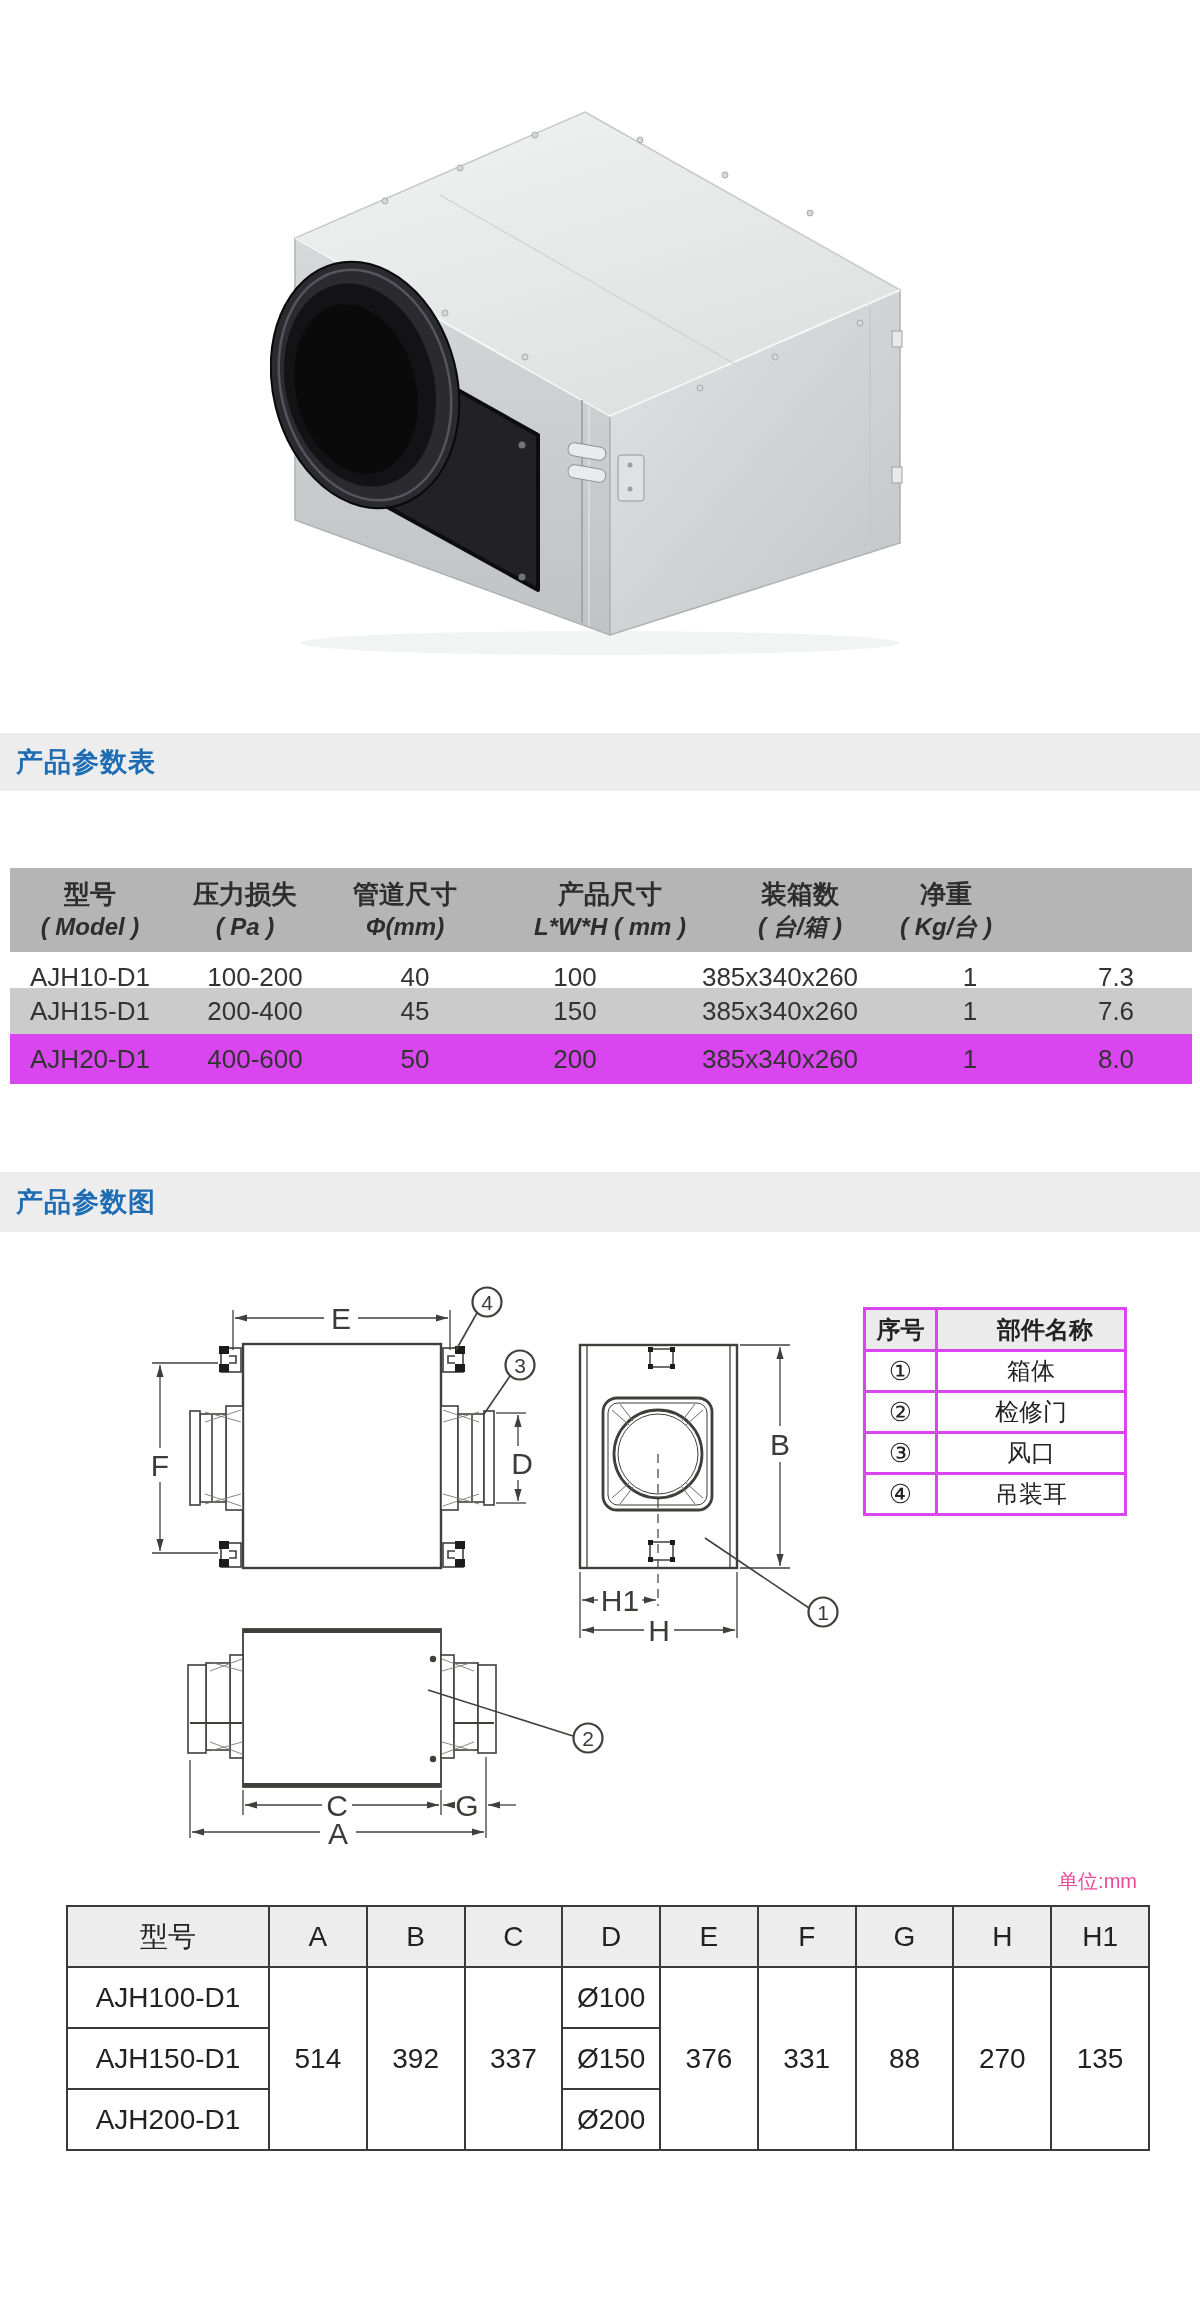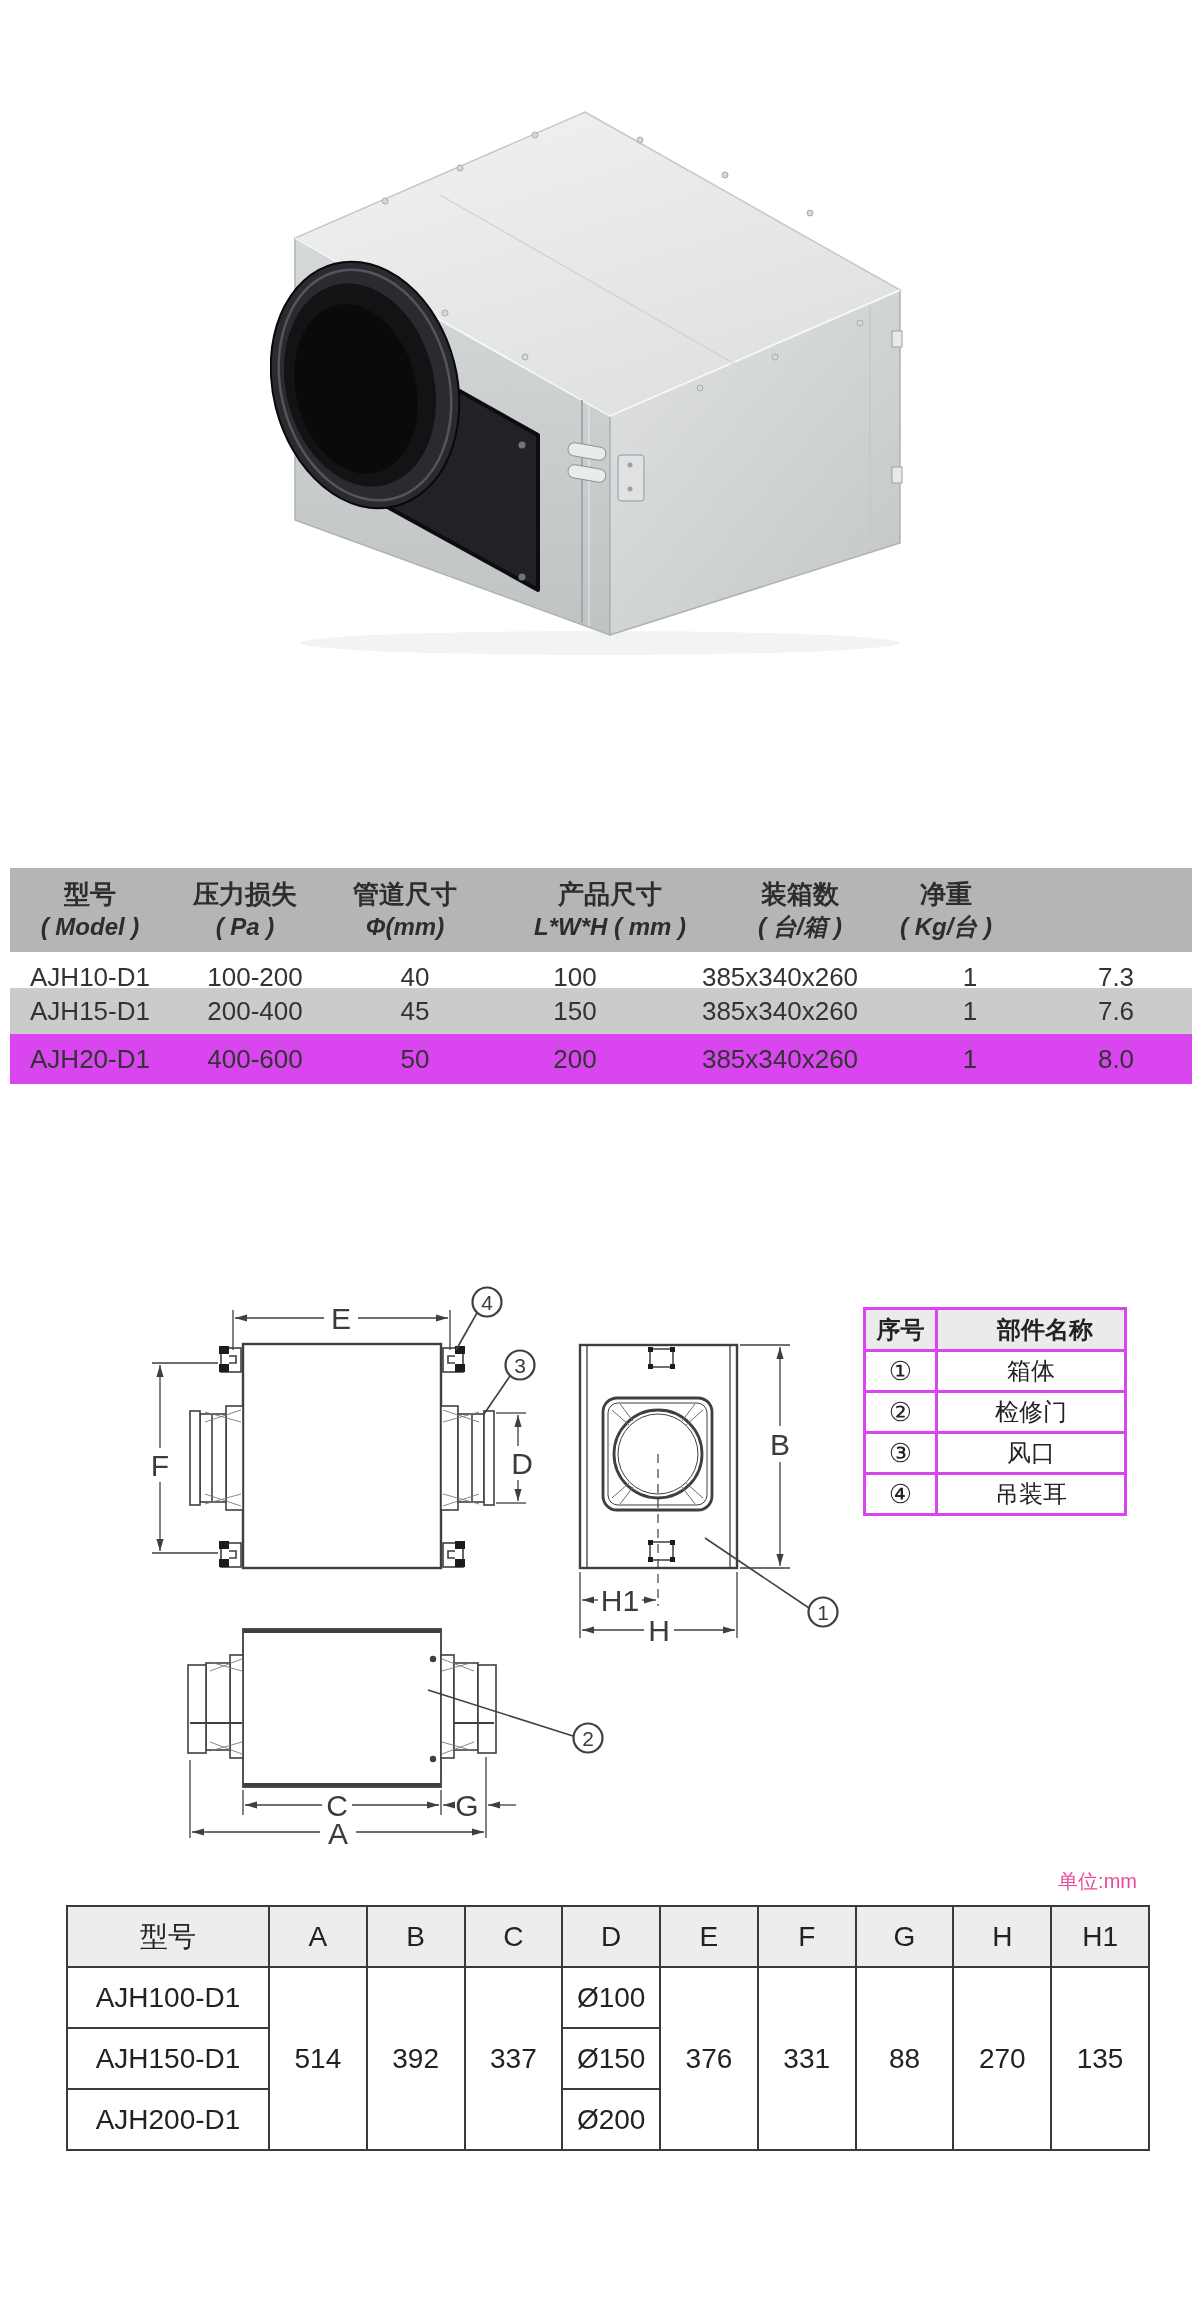--- a/index.html
+++ b/index.html
@@ -128,20 +128,23 @@
 
     <g>
       <rect x="348" y="360" width="26" height="46" rx="3" fill="#dfe1e2" stroke="#94989a"></rect>
       <rect x="298" y="350" width="38" height="13" rx="6" transform="rotate(10 317 356)" fill="#e9ebec" stroke="#8f9394"></rect>
       <rect x="298" y="372" width="38" height="13" rx="6" transform="rotate(10 317 378)" fill="#e9ebec" stroke="#8f9394"></rect>
       <circle cx="360" cy="370" r="2.5" fill="#9b9fa1"></circle>
         <circle cx="360" cy="394" r="2.5" fill="#9b9fa1"></circle>
     </g>
   </svg>
 
+  <div class="section-bar" id="bar-params">
+    <span class="bar-title">产品参数表</span>
+  </div>
 
   <div class="spec-table">
     <div class="spec-row spec-head">
       <div class="spec-cell c1">
           <span class="l1">型号</span>
           <span class="l2">( Model )</span>
         </div>
       <div class="spec-cell c3">
           <span class="l1">压力损失</span>
           <span class="l2">( Pa )</span>
@@ -185,20 +188,23 @@
       <div class="spec-cell c1">AJH20-D1</div>
       <div class="spec-cell c2">400-600</div>
       <div class="spec-cell c3">50</div>
       <div class="spec-cell c4">200</div>
       <div class="spec-cell c5">385x340x260</div>
       <div class="spec-cell c6">1</div>
       <div class="spec-cell c7">8.0</div>
     </div>
   </div>
 
+  <div class="section-bar" id="bar-diagram">
+    <span class="bar-title">产品参数图</span>
+  </div>
 
   <svg id="diagram-svg" width="1200" height="590" viewBox="0 0 1200 590">
     <defs>
       <marker id="mA" markerWidth="13" markerHeight="10" refX="12" refY="5" orient="auto" markerUnits="userSpaceOnUse">
         <path d="M0,1.4 L12,5 L0,8.6 Z" fill="#3f3f3c"></path>
       </marker>
     </defs>
     <g stroke="#3f3f3c" fill="none" stroke-width="2">
 
       <g>

